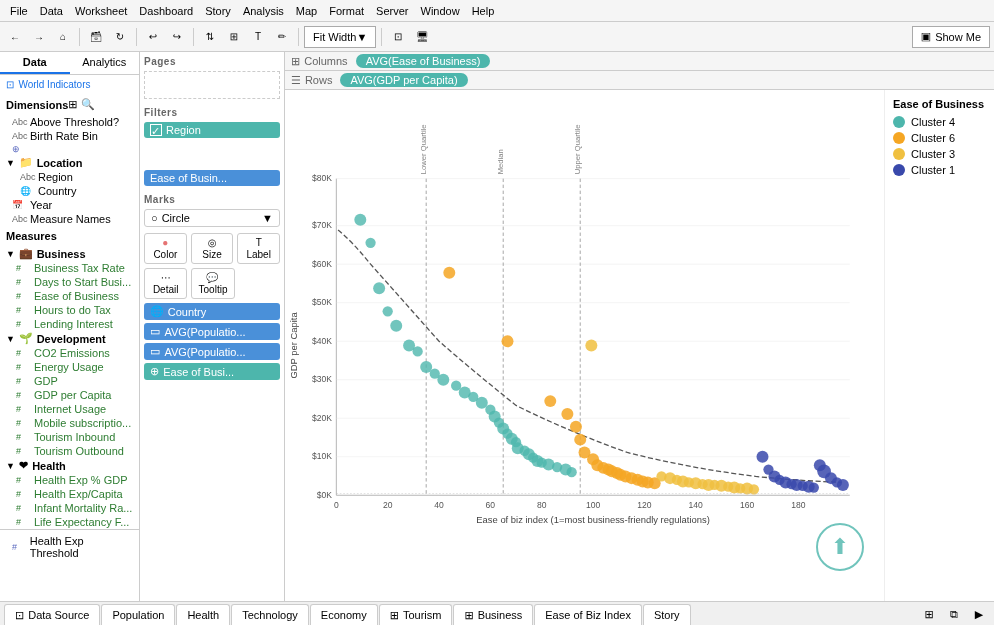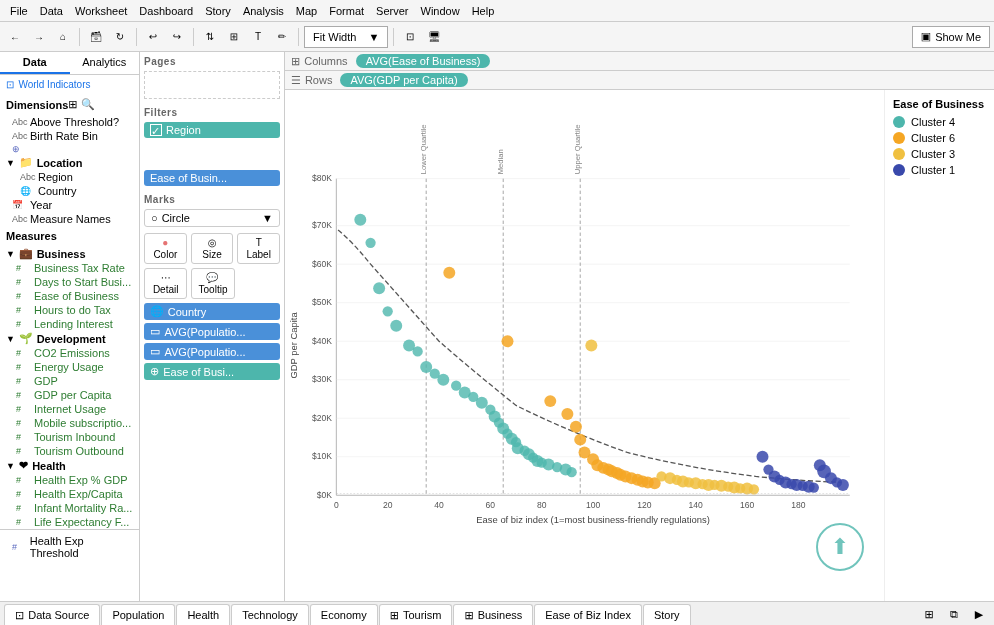--- a/index.html
+++ b/index.html
@@ -6,21 +6,21 @@
     body { font-family: 'Segoe UI', Arial, sans-serif; font-size: 11px; background: #f0f0f0; width: 994px; height: 625px; overflow: hidden; }
 
     
     .menu-bar { background: #f5f5f5; border-bottom: 1px solid #ccc; display: flex; align-items: center; height: 22px; padding: 0 4px; font-size: 11px; }
     .menu-bar span { padding: 0 6px; cursor: default; }
 
     
     .toolbar { background: #f5f5f5; border-bottom: 1px solid #ccc; height: 30px; display: flex; align-items: center; padding: 0 4px; gap: 2px; }
     .toolbar-btn { width: 22px; height: 22px; display: flex; align-items: center; justify-content: center; border: 1px solid transparent; cursor: pointer; font-size: 10px; border-radius: 2px; }
     .toolbar-sep { width: 1px; height: 18px; background: #ccc; margin: 0 3px; }
-    .fit-width-btn { border: 1px solid #aaa; background: white; padding: 0 8px; height: 22px; font-size: 11px; cursor: pointer; display: flex; align-items: center; gap: 12px; }
+    .fit-width-btn { border: 1px solid #aaa; background: white; padding: 0 8px; height: 22px; font-size: 11px; cursor: pointer; display: flex; align-items: center; gap: 0; }
     .show-me-btn { margin-left: auto; border: 1px solid #aaa; background: white; padding: 0 8px; height: 22px; font-size: 11px; cursor: pointer; display: flex; align-items: center; gap: 4px; }
 
     
     .main-layout { display: flex; height: calc(625px - 22px - 30px - 24px); }
 
     
     .left-panel { width: 140px; background: white; border-right: 1px solid #ccc; overflow-y: auto; flex-shrink: 0; }
     .left-panel-tabs { display: flex; border-bottom: 1px solid #ccc; }
     .left-tab { flex: 1; text-align: center; padding: 4px 2px; font-size: 11px; cursor: pointer; border-bottom: 2px solid transparent; }
     .left-tab.active { border-bottom-color: #1a73e8; font-weight: bold; }

